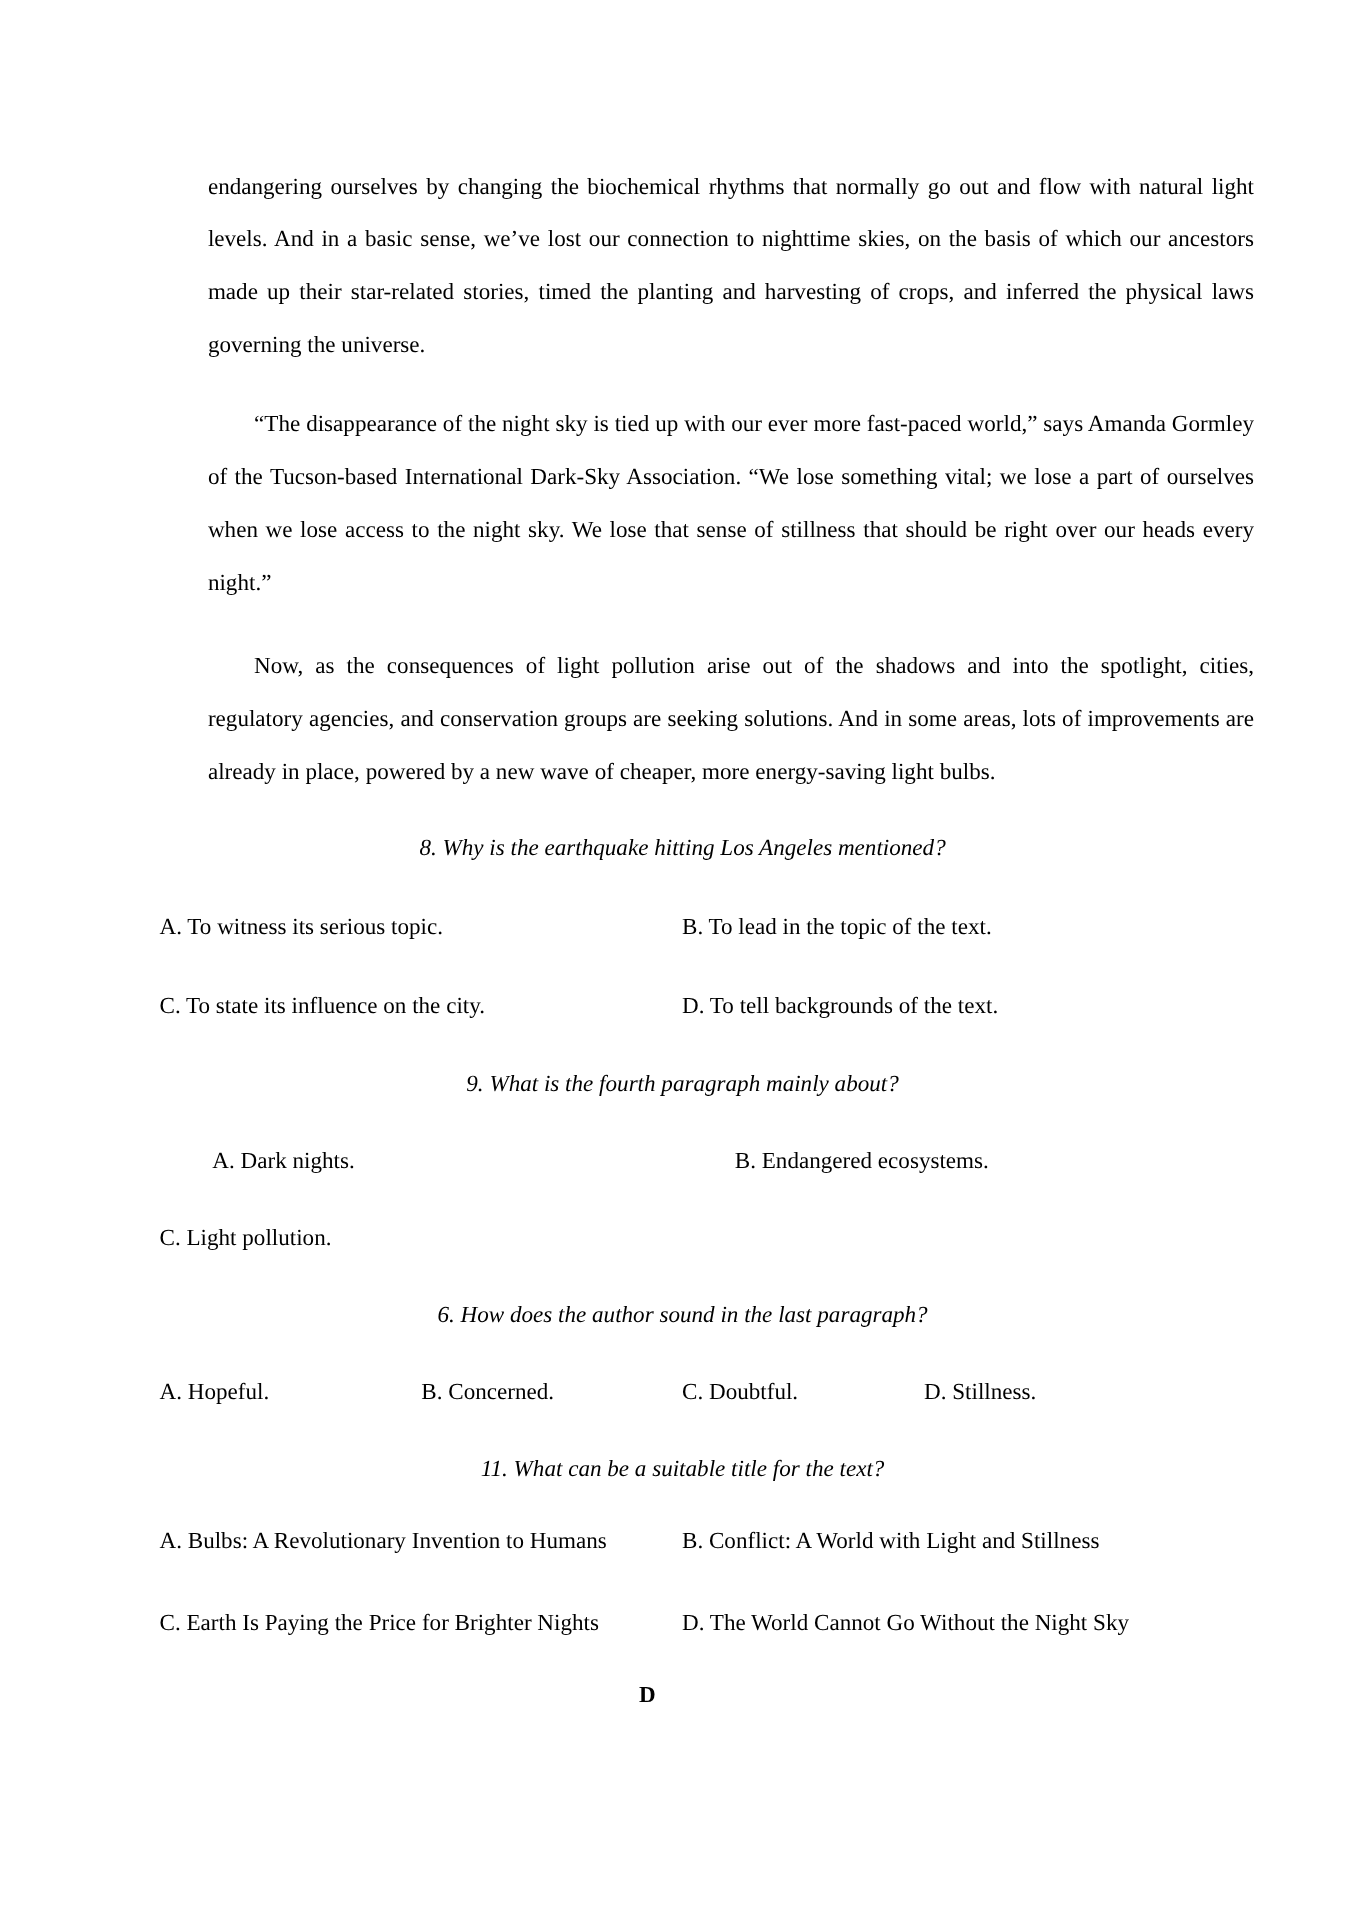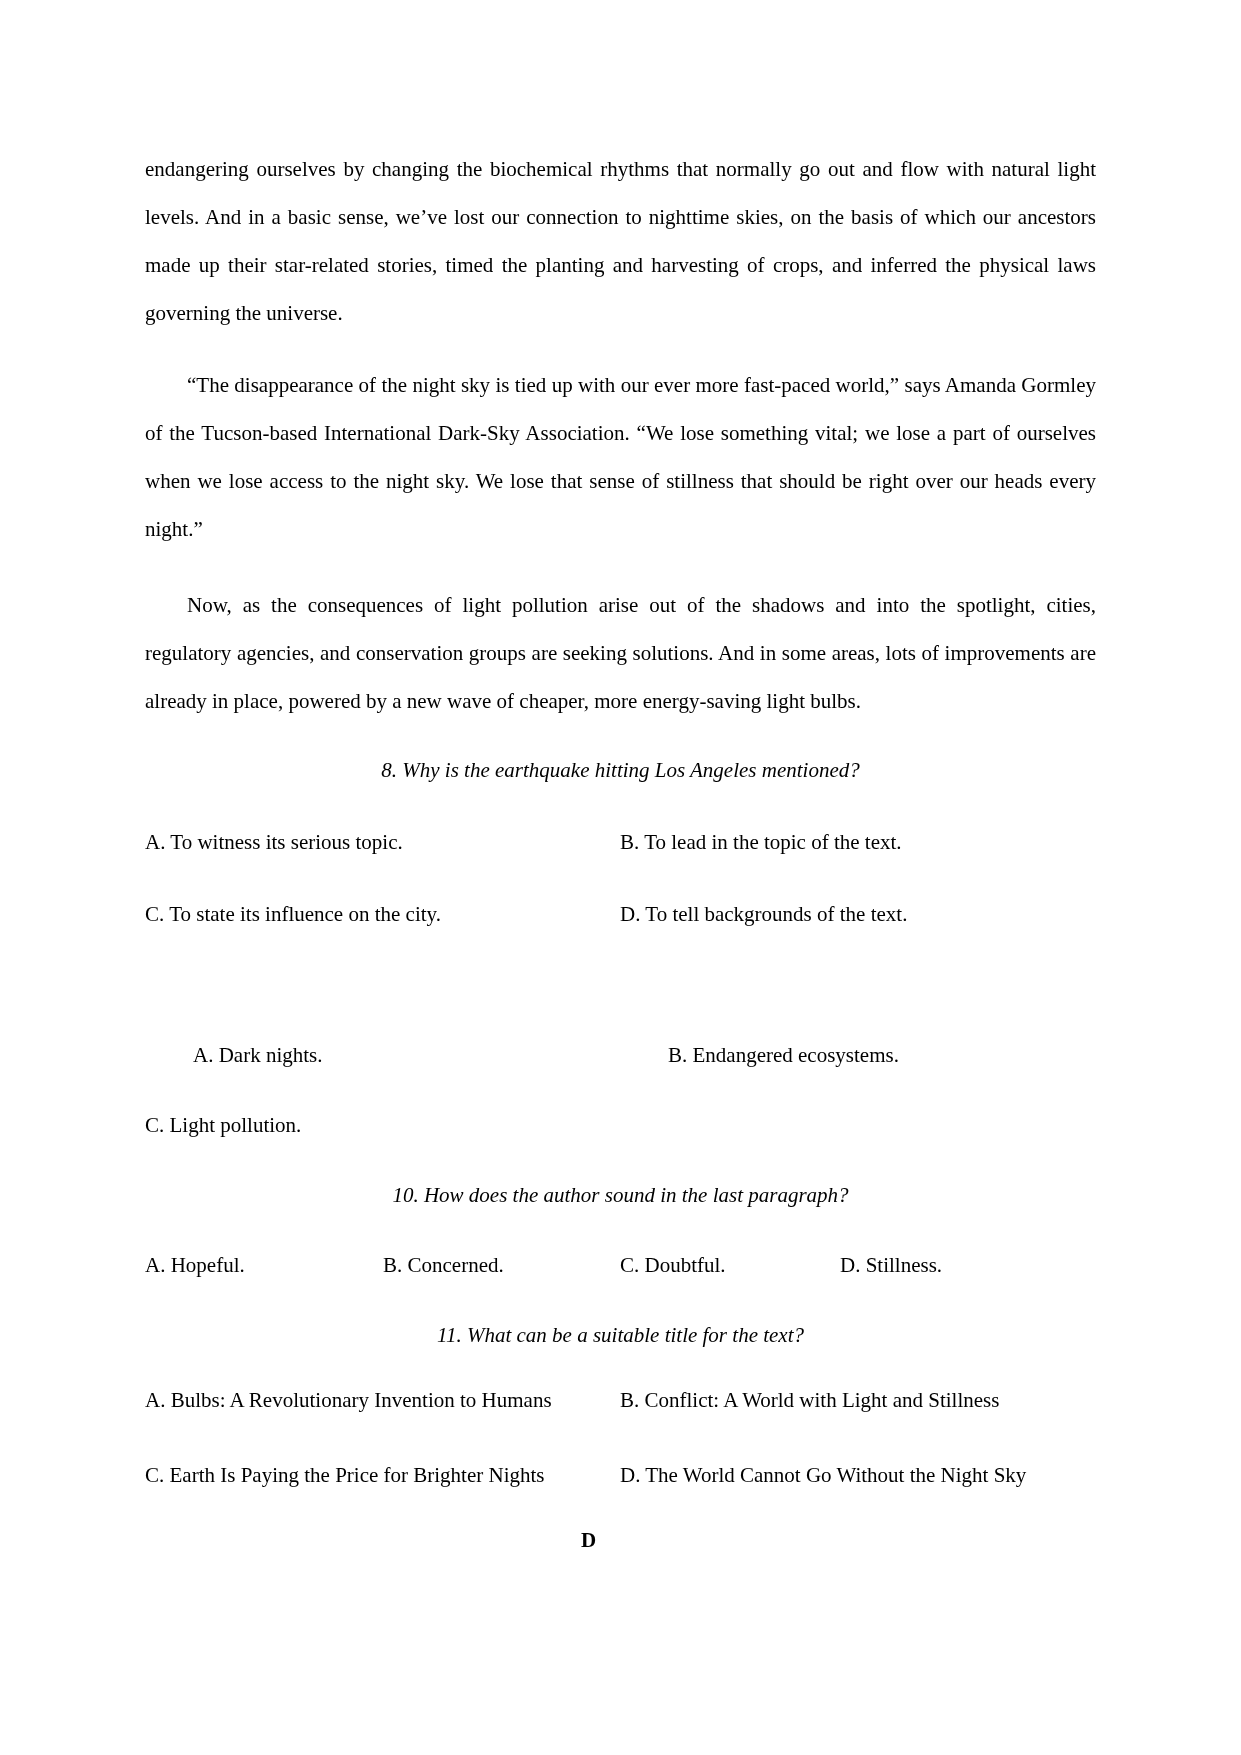--- a/index.html
+++ b/index.html
@@ -18,20 +18,21 @@
     overflow: hidden;
   }
   .block {
     position: absolute;
     left: 145px;
     width: 951px;
     line-height: 48px;
   }
   .para {
     text-align: justify;
+    margin-left: 44px;
   }
   .para.indent {
     text-indent: 42px;
   }
   .qline {
     text-align: center;
     white-space: nowrap;
     font-style: italic;
   }
   .optrow {
@@ -80,29 +81,30 @@
   <div class="block qline q8t">8. Why is the earthquake hitting Los Angeles mentioned?</div>
   <div class="block optrow q8r1">
     <span class="cell col-0">A. To witness its serious topic.</span>
     <span class="cell col-50">B. To lead in the topic of the text.</span>
   </div>
   <div class="block optrow q8r2">
     <span class="cell col-0">C. To state its influence on the city.</span>
     <span class="cell col-50">D. To tell backgrounds of the text.</span>
   </div>
 
+  <div class="block qline q9t">9. What is the fourth paragraph mainly about?</div>
   <div class="block optrow q9r1">
     <span class="cell col-0">A. Dark nights.</span>
     <span class="cell col-50">B. Endangered ecosystems.</span>
   </div>
   <div class="block optrow q9r2">
     <span class="cell col-0">C. Light pollution.</span>
   </div>
 
-  <div class="block qline q10t">10. How does the author sound in the last paragraph?</div>
+  <div class="block qline q10t">6. How does the author sound in the last paragraph?</div>
   <div class="block optrow q10r">
     <span class="cell col-0">A. Hopeful.</span>
     <span class="cell col-25">B. Concerned.</span>
     <span class="cell col-50">C. Doubtful.</span>
     <span class="cell col-73">D. Stillness.</span>
   </div>
 
   <div class="block qline q11t">11. What can be a suitable title for the text?</div>
   <div class="block optrow q11r1">
     <span class="cell col-0">A. Bulbs: A Revolutionary Invention to Humans</span>

